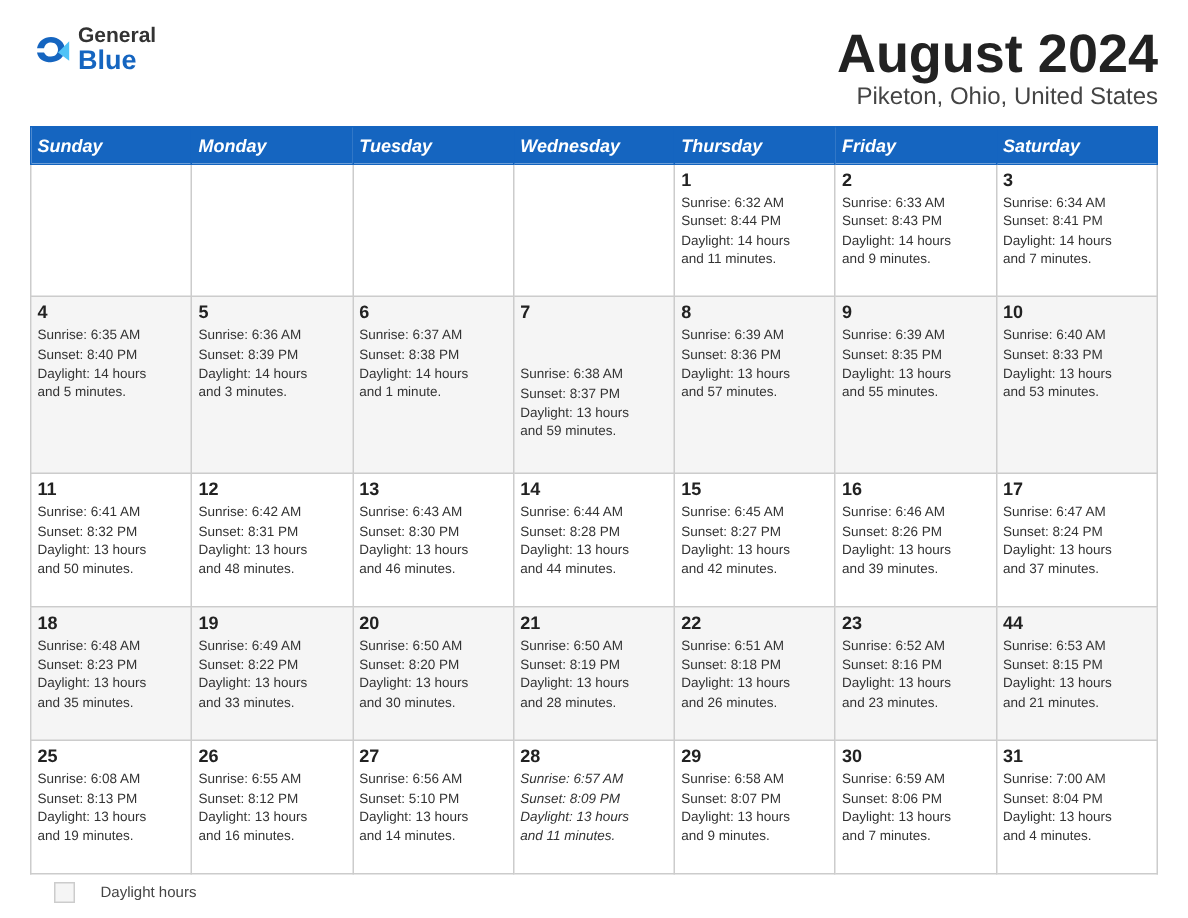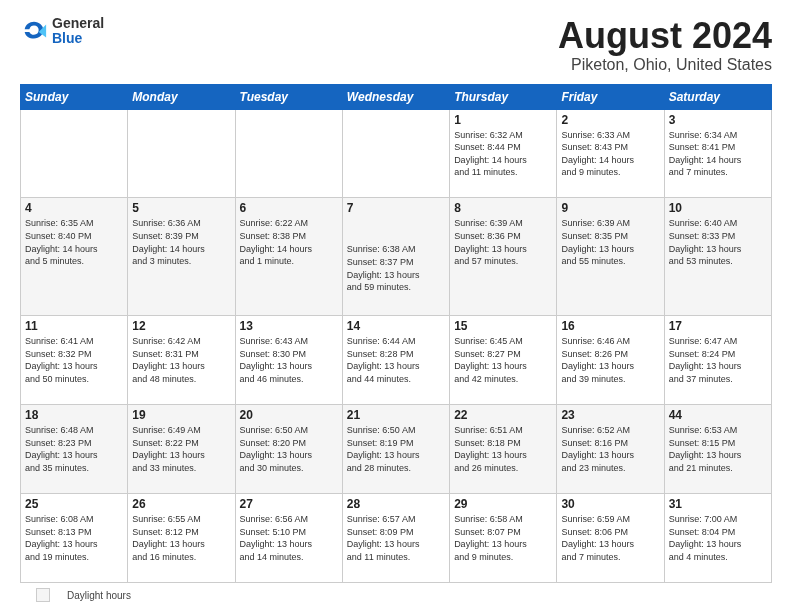--- a/index.html
+++ b/index.html
@@ -32,21 +32,21 @@
       display: flex;
       flex-direction: column;
       line-height: 1.1;
     }
     .logo-general {
       font-size: 14px;
       font-weight: bold;
       color: #333;
     }
     .logo-blue {
-      font-size: 14px;
+      font-size: 18px;
       font-weight: bold;
       color: #1565c0;
     }
     .logo-icon {
       width: 28px;
       height: 28px;
     }
     .title-area {
       text-align: right;
     }
@@ -191,21 +191,21 @@
           </td>
           <td>
             <div class="day-num">5</div>
             <div class="day-info" style="white-space: pre-line;">Sunrise: 6:36 AM
 Sunset: 8:39 PM
 Daylight: 14 hours
 and 3 minutes.</div>
           </td>
           <td>
             <div class="day-num">6</div>
-            <div class="day-info" style="white-space: pre-line;">Sunrise: 6:22 AM
+            <div class="day-info" style="white-space: pre-line;">Sunrise: 6:37 AM
 Sunset: 8:38 PM
 Daylight: 14 hours
 and 1 minute.</div>
           </td>
           <td>
             <div class="day-num">7</div>
             <div class="day-info" style="white-space: pre-line; margin-top: 28px;">Sunrise: 6:38 AM
 Sunset: 8:37 PM
 Daylight: 13 hours
 and 59 minutes.</div>
@@ -351,21 +351,21 @@
           </td>
           <td>
             <div class="day-num">27</div>
             <div class="day-info" style="white-space: pre-line;">Sunrise: 6:56 AM
 Sunset: 5:10 PM
 Daylight: 13 hours
 and 14 minutes.</div>
           </td>
           <td>
             <div class="day-num">28</div>
-            <div class="day-info" style="white-space: pre-line;">Sunrise: 6:57 AM
+            <div class="day-info" style="white-space: pre-line; font-style: italic;">Sunrise: 6:57 AM
 Sunset: 8:09 PM
 Daylight: 13 hours
 and 11 minutes.</div>
           </td>
           <td>
             <div class="day-num">29</div>
             <div class="day-info" style="white-space: pre-line;">Sunrise: 6:58 AM
 Sunset: 8:07 PM
 Daylight: 13 hours
 and 9 minutes.</div>

